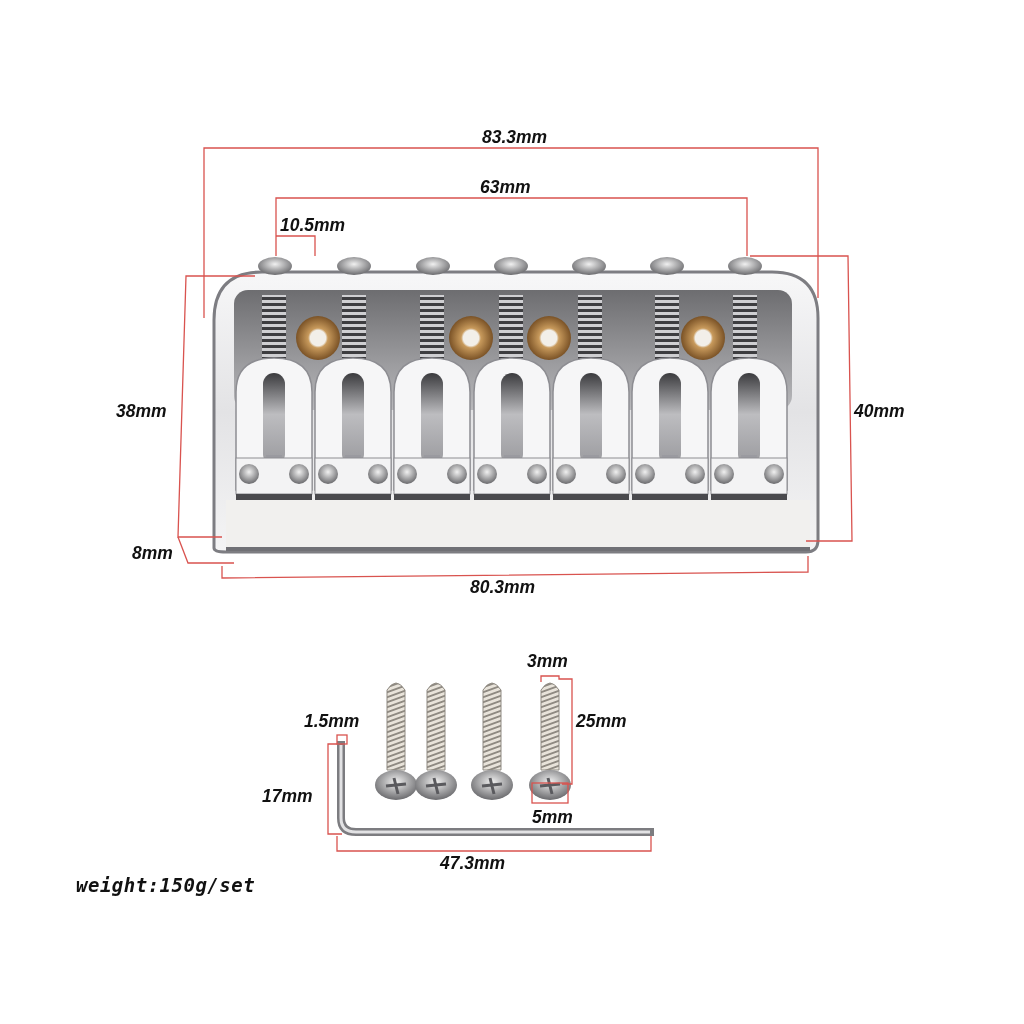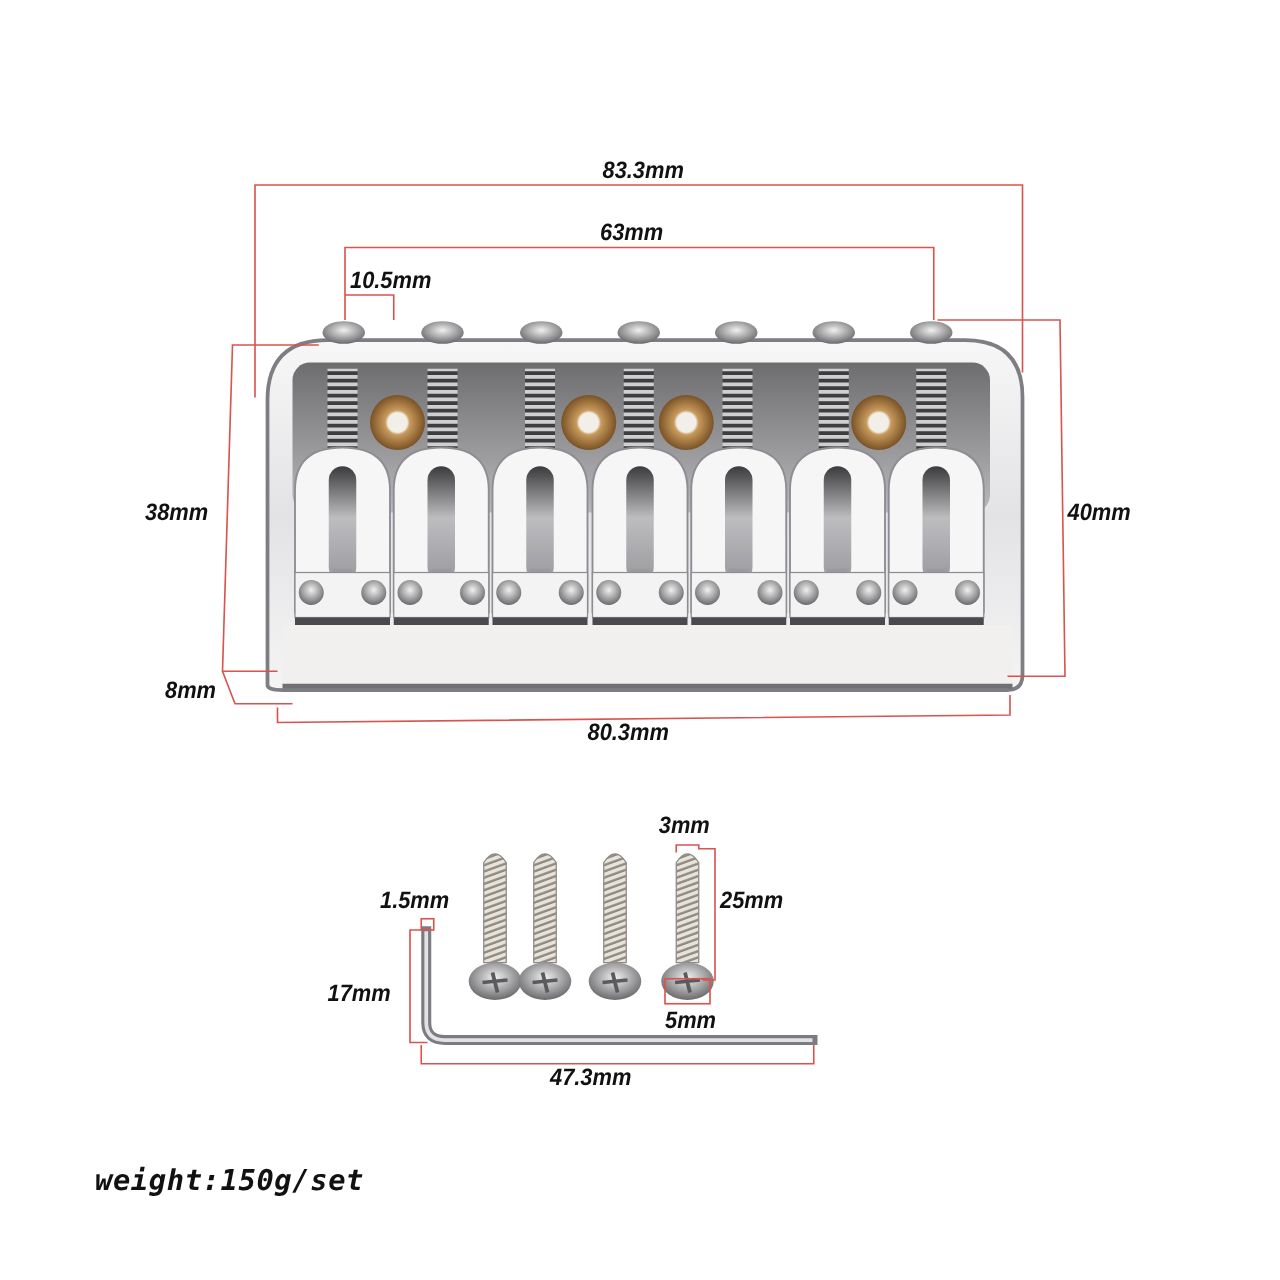--- a/index.html
+++ b/index.html
@@ -1,22 +1,22 @@
 <!DOCTYPE html>
 <html><head>
 <meta charset="utf-8">
 <style>
   html, body { margin:0; padding:0; background:#ffffff; }
   body { width:1024px; height:1024px; position:relative; overflow:hidden;
          font-family:"Liberation Sans", sans-serif; }
   .lbl { position:absolute; font-family:"Liberation Sans", sans-serif;
          font-style:italic; font-weight:bold; color:#111; font-size:19px;
          white-space:nowrap; transform:scaleX(0.92); transform-origin:left top; }
-  .weight { position:absolute; left:76px; top:932px; font-family:"DejaVu Sans Mono", monospace;
-            font-style:italic; font-weight:bold; font-size:23px; color:#111; letter-spacing:0.5px; }
+  .weight { position:absolute; left:76px; top:874px; font-family:"DejaVu Sans Mono", monospace;
+            font-style:italic; font-weight:bold; font-size:19px; color:#111; letter-spacing:0.5px; }
   svg { position:absolute; left:0; top:0; }
 </style>
 </head>
 <body>
 
 <svg width="1024" height="1024" viewBox="0 0 1024 1024">
   <defs>
     <linearGradient id="chrome" x1="0" y1="0" x2="0" y2="1">
       <stop offset="0" stop-color="#f7f7f8"></stop>
       <stop offset="0.5" stop-color="#e3e3e5"></stop>

